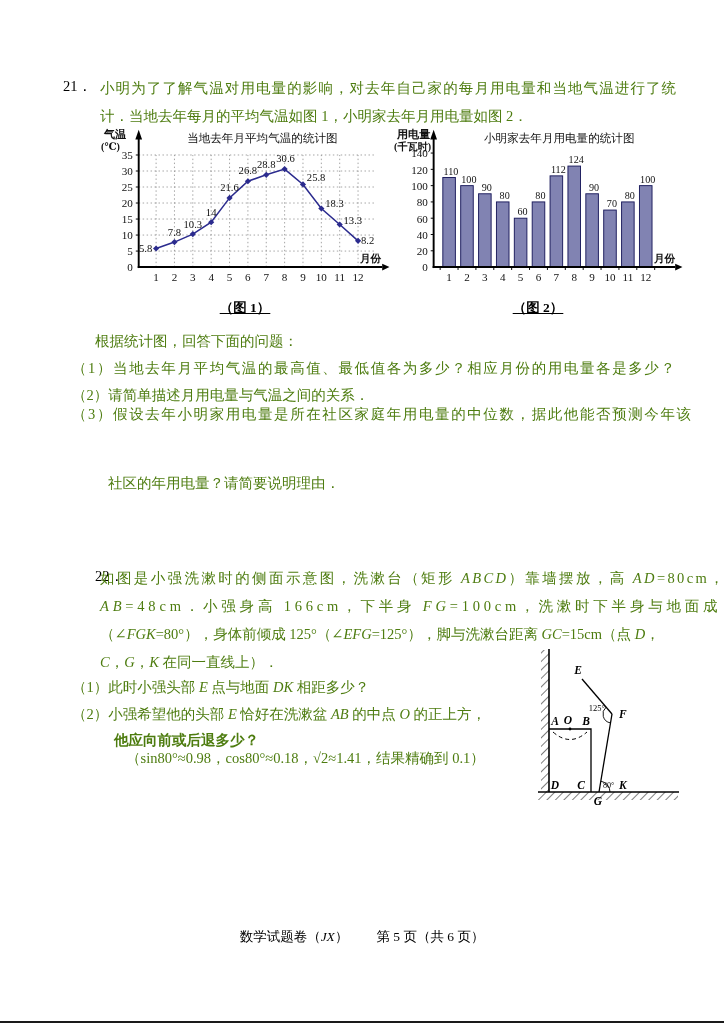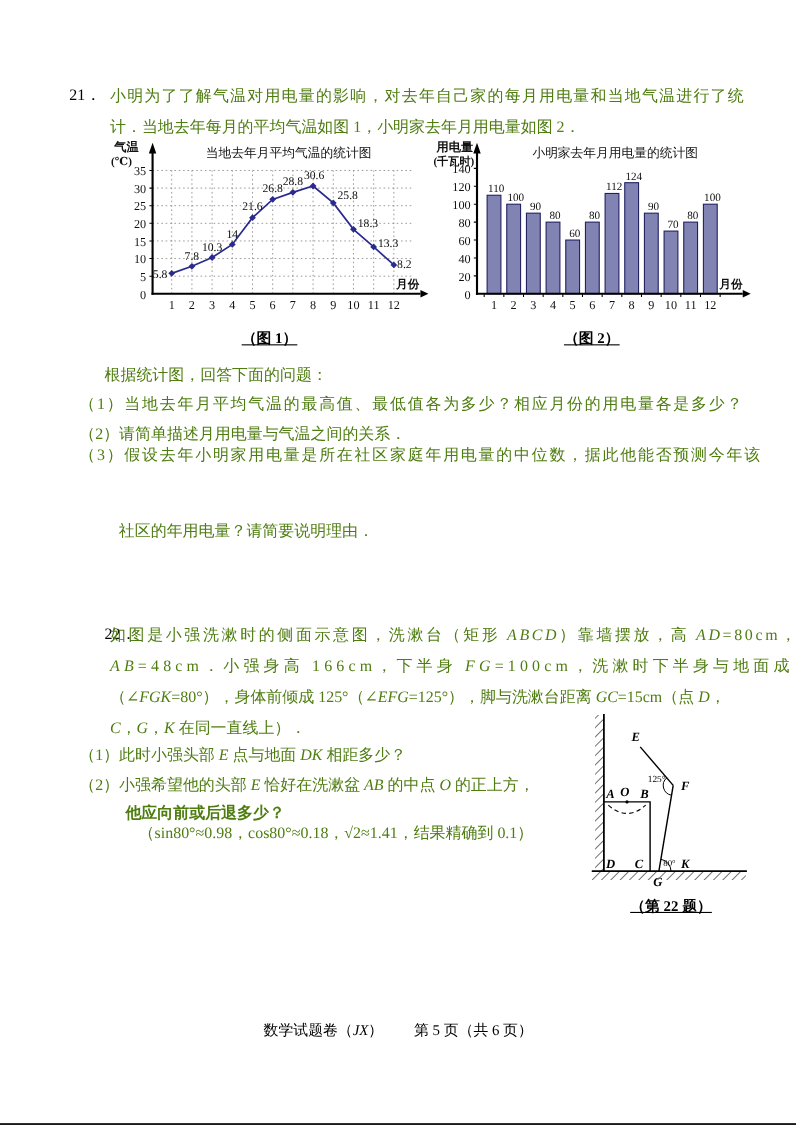--- a/index.html
+++ b/index.html
@@ -248,20 +248,19 @@
     <text x="31" y="81" text-anchor="middle" class="lbl">A</text>
     <text x="44" y="80" text-anchor="middle" class="lbl">O</text>
     <text x="62" y="81" text-anchor="middle" class="lbl">B</text>
     <text x="31" y="145" text-anchor="middle" class="lbl">D</text>
     <text x="57" y="145" text-anchor="middle" class="lbl">C</text>
     <text x="74" y="161" text-anchor="middle" class="lbl">G</text>
     <text x="95" y="145" class="lbl">K</text>
     <text x="81" y="67" text-anchor="end" class="ang">125°</text>
     <text x="79" y="143.5" class="ang" style="font-size:8px">80°</text>
   </svg>
-  <div class="diag-caption">（第 22 题）</div>
 </div>
 
 <div class="footer">
   <span>数学试题卷（<i>JX</i>）</span>
   <span>第 5 页（共 6 页）</span>
 </div>
 <div class="page-edge"></div>
 
 </body></html>

